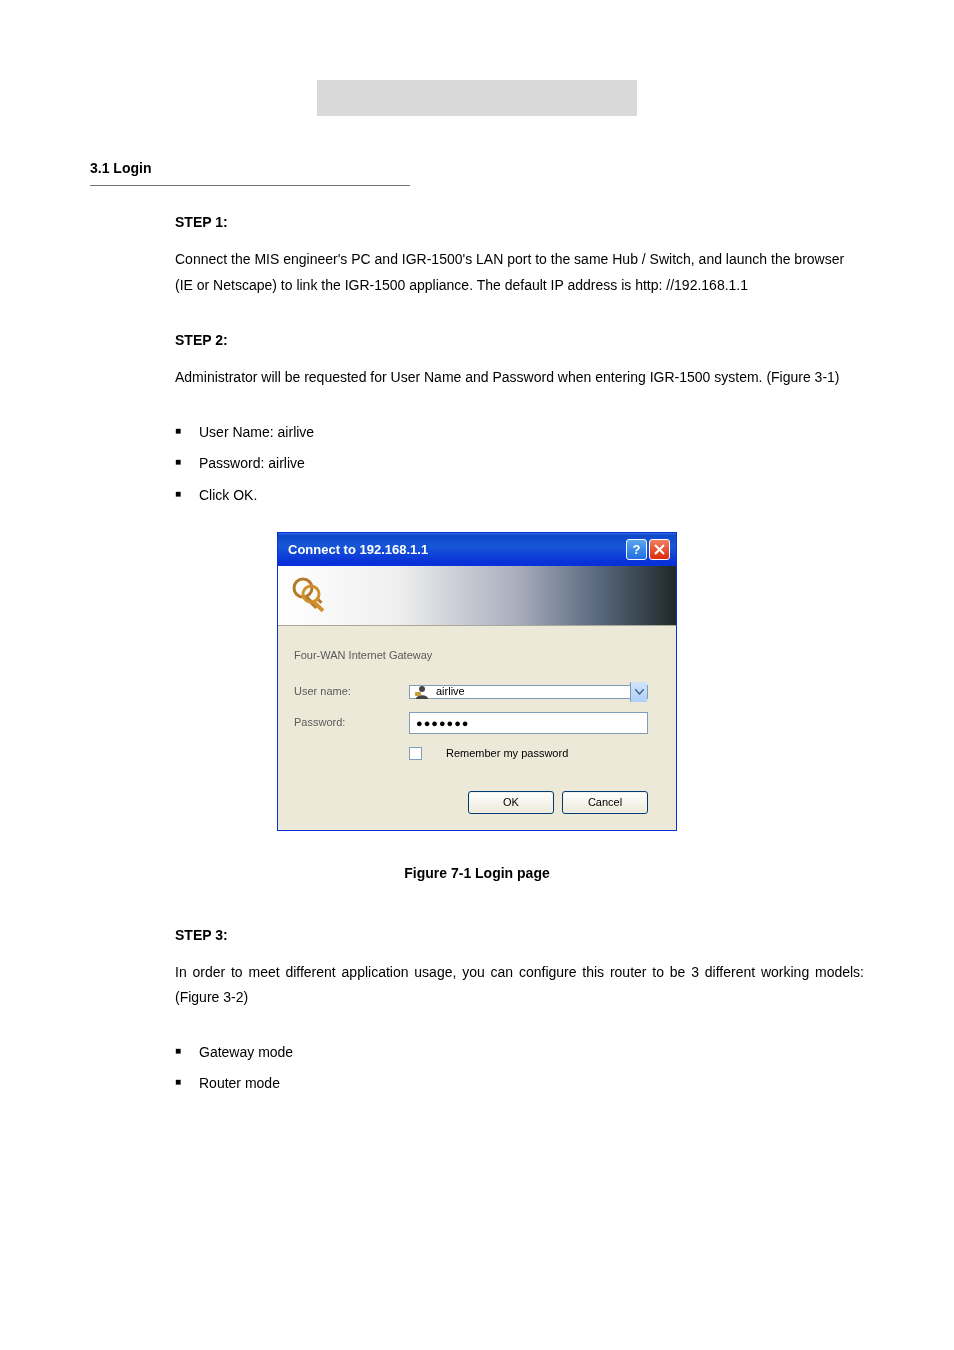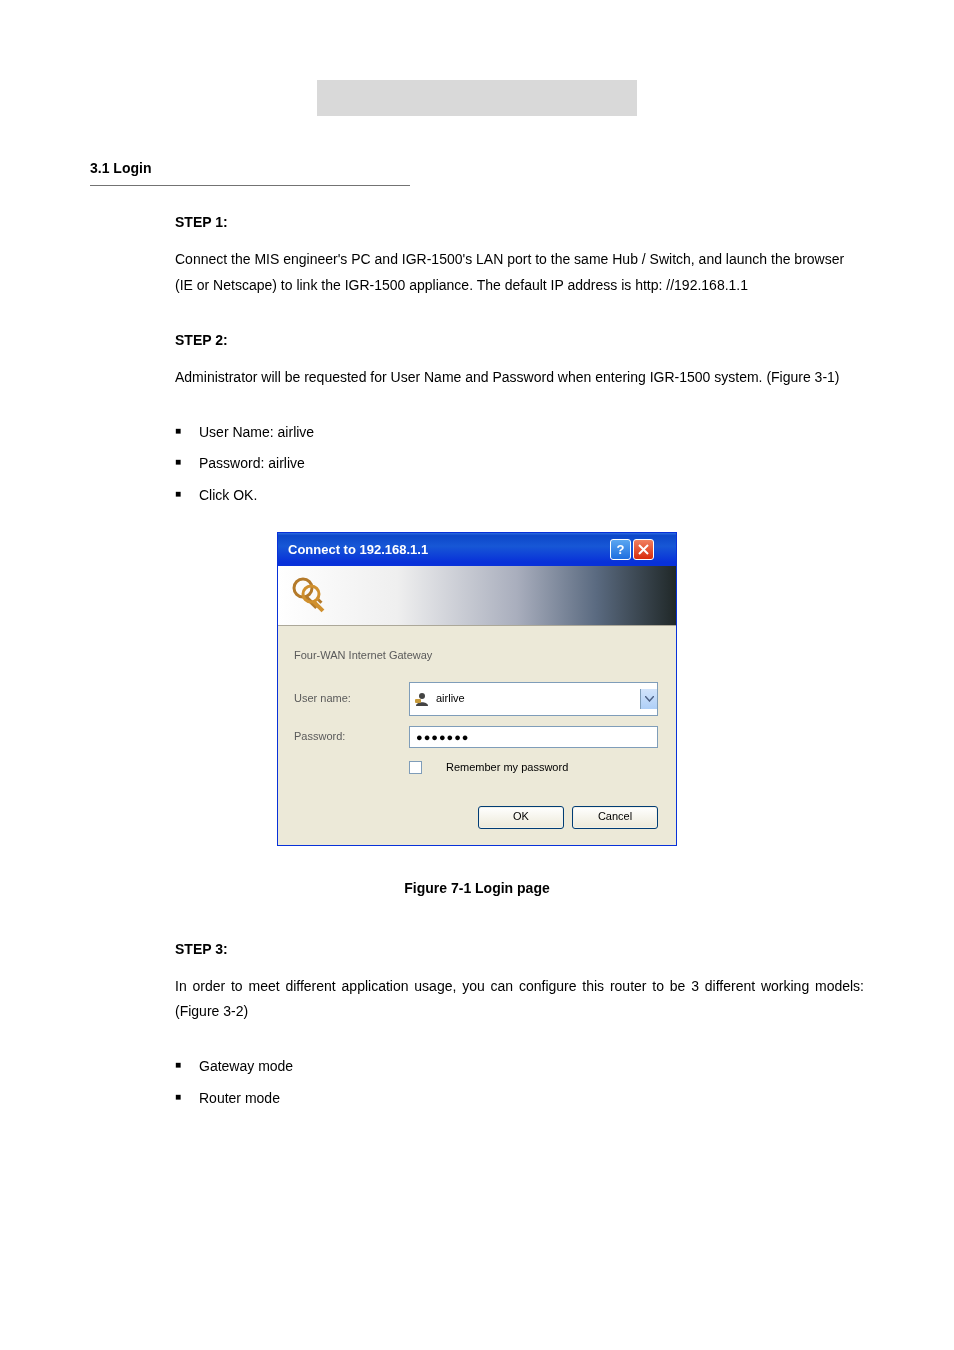--- a/index.html
+++ b/index.html
@@ -66,21 +66,21 @@
       width: 400px;
       border: 1px solid #0831d9;
       font-family: Tahoma, Arial, sans-serif;
       font-size: 11px;
       background: #ece9d8;
     }
     .titlebar {
       background: linear-gradient(to bottom, #2a6ae0 0%, #0d47c9 8%, #1757d6 40%, #0831d9 88%, #0831d9 100%);
       color: #fff;
       font-weight: bold;
-      padding: 5px 22px 5px 10px;
+      padding: 5px 6px 5px 10px;
       display: flex;
       align-items: center;
       justify-content: space-between;
       font-size: 13px;
     }
     .title-text { }
     .title-buttons { display: flex; gap: 2px; }
     .tb-btn {
       width: 21px; height: 21px;
       border: 1px solid #fff;
@@ -95,28 +95,28 @@
     .header-strip {
       height: 60px;
       background: linear-gradient(to right, #ffffff 0%, #efefef 30%, #a9aebd 60%, #5a6a80 80%, #202828 100%);
       display: flex;
       align-items: center;
       padding-left: 12px;
       border-bottom: 1px solid #aca899;
     }
     .key-icon { display: flex; align-items: center; }
     .dialog-body {
-      padding: 20px 18px 16px 16px;
+      padding: 20px 28px 16px 16px;
     }
     .dlg-subtitle { color: #5a5a5a; margin-bottom: 16px; }
     .form-row { display: flex; align-items: center; margin-bottom: 10px; }
     .form-label { width: 115px; color: #5a5a5a; }
     .form-field { flex: 1; position: relative; }
     .combo {
-      width: 100%; height: 34px;
+      width: 100%; height: 14px;
       border: 1px solid #7f9db9;
       background: #fff;
       display: flex; align-items: center;
       padding-left: 4px;
       font-size: 11px;
       text-align: center;
     }
     .combo .user-icon {
       width: 16px; height: 16px; margin-right: 6px;
       display: inline-flex; align-items: center; justify-content: center;

